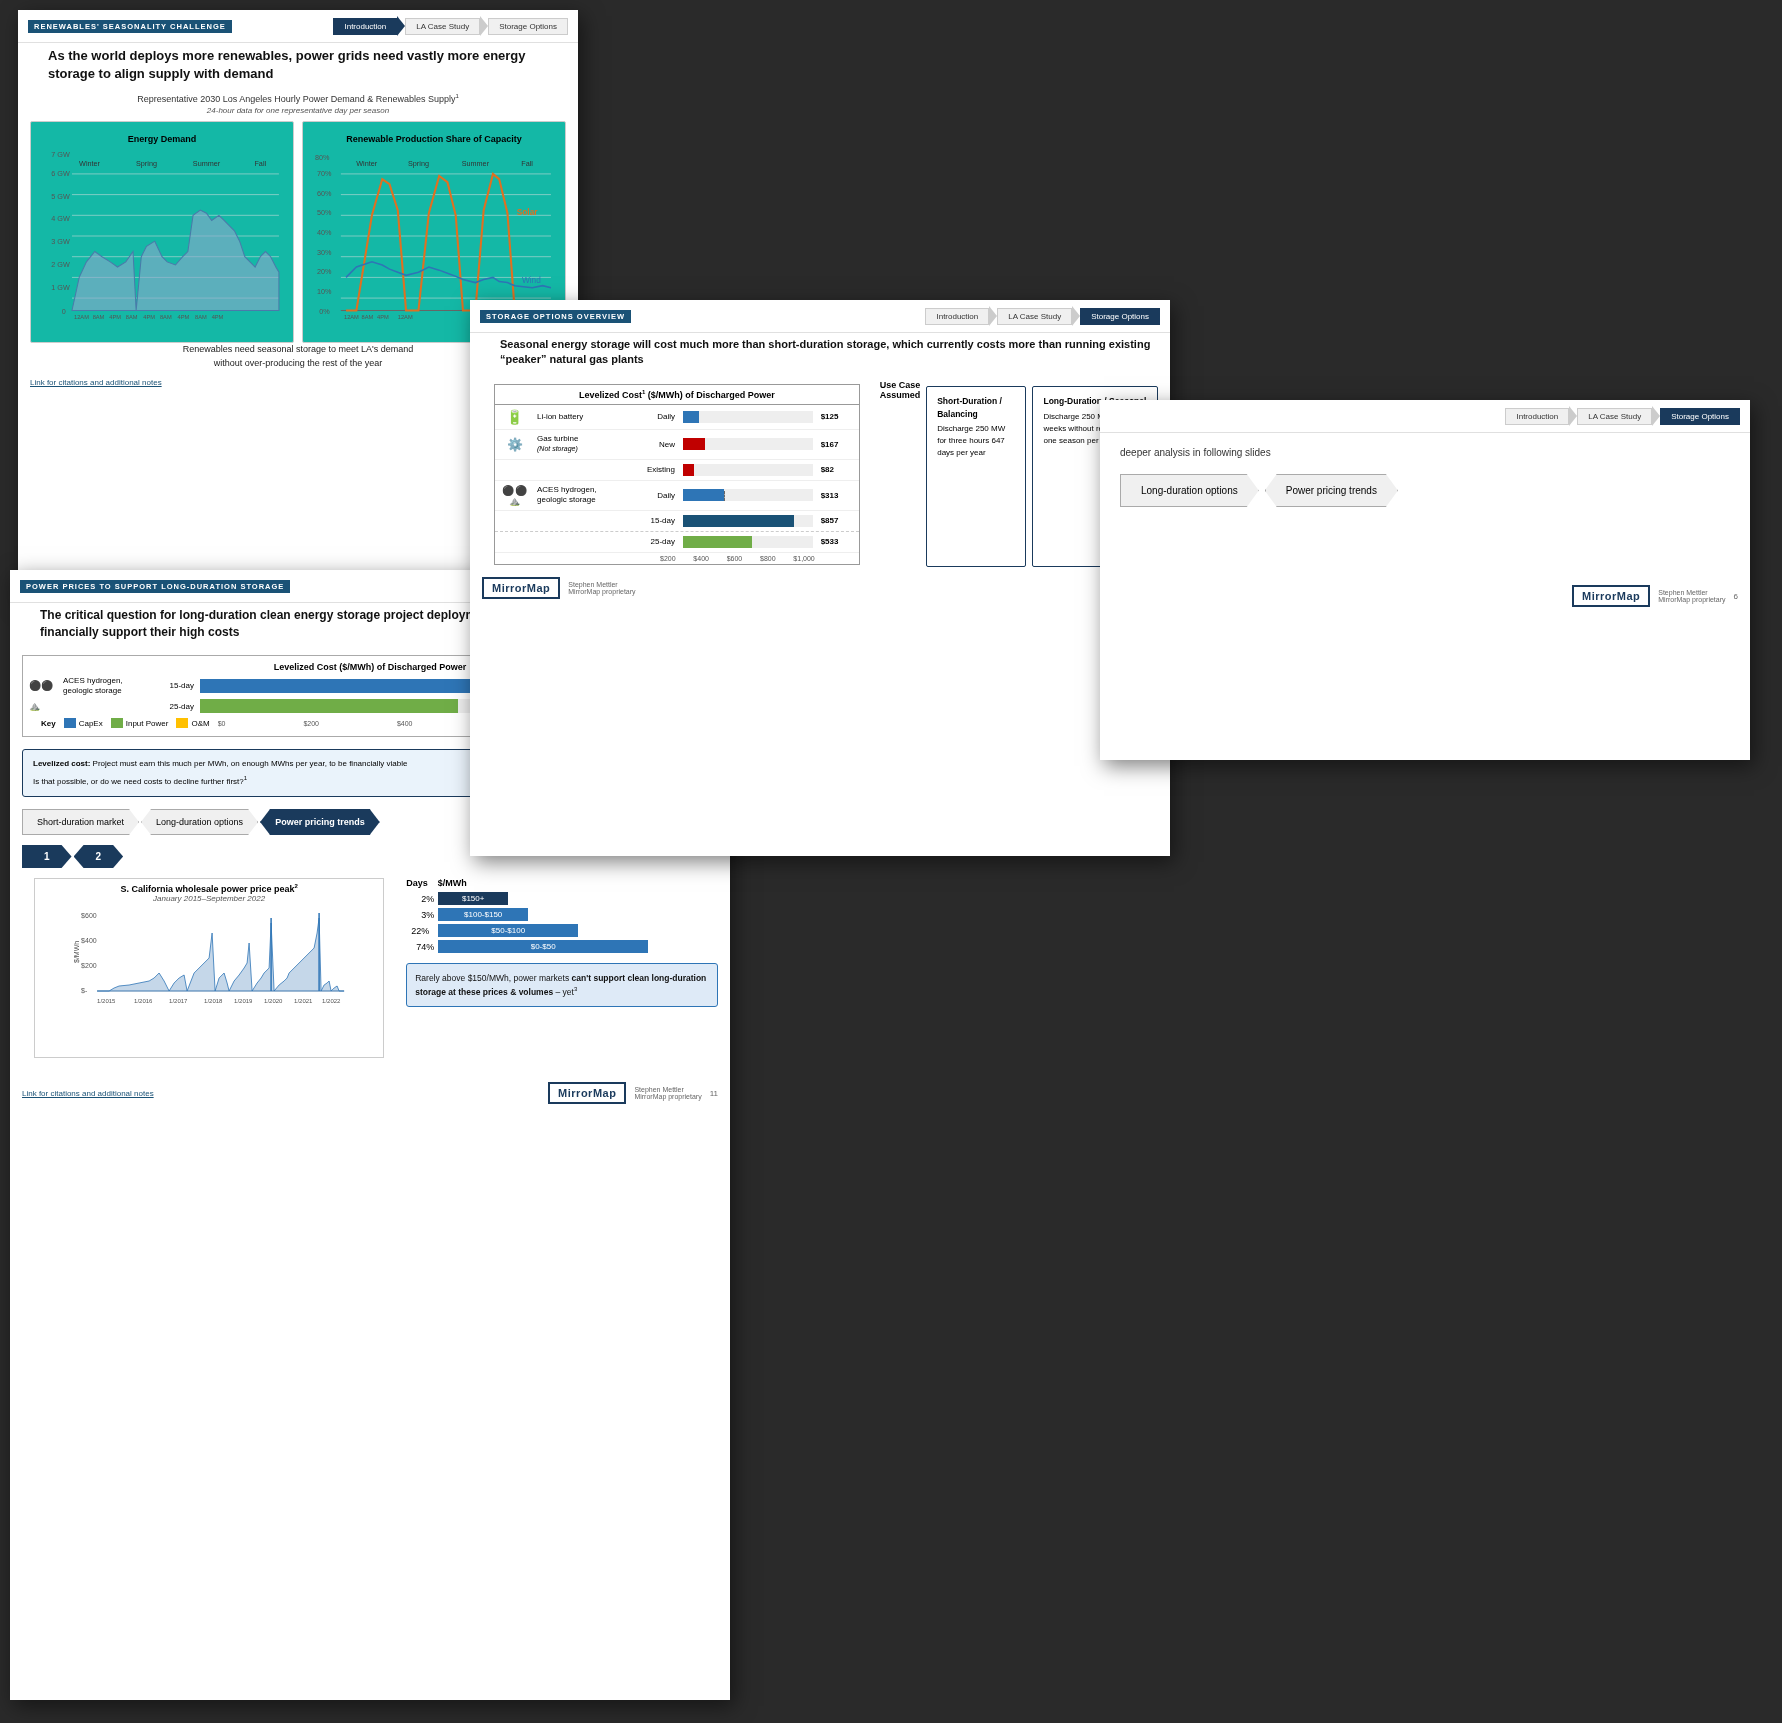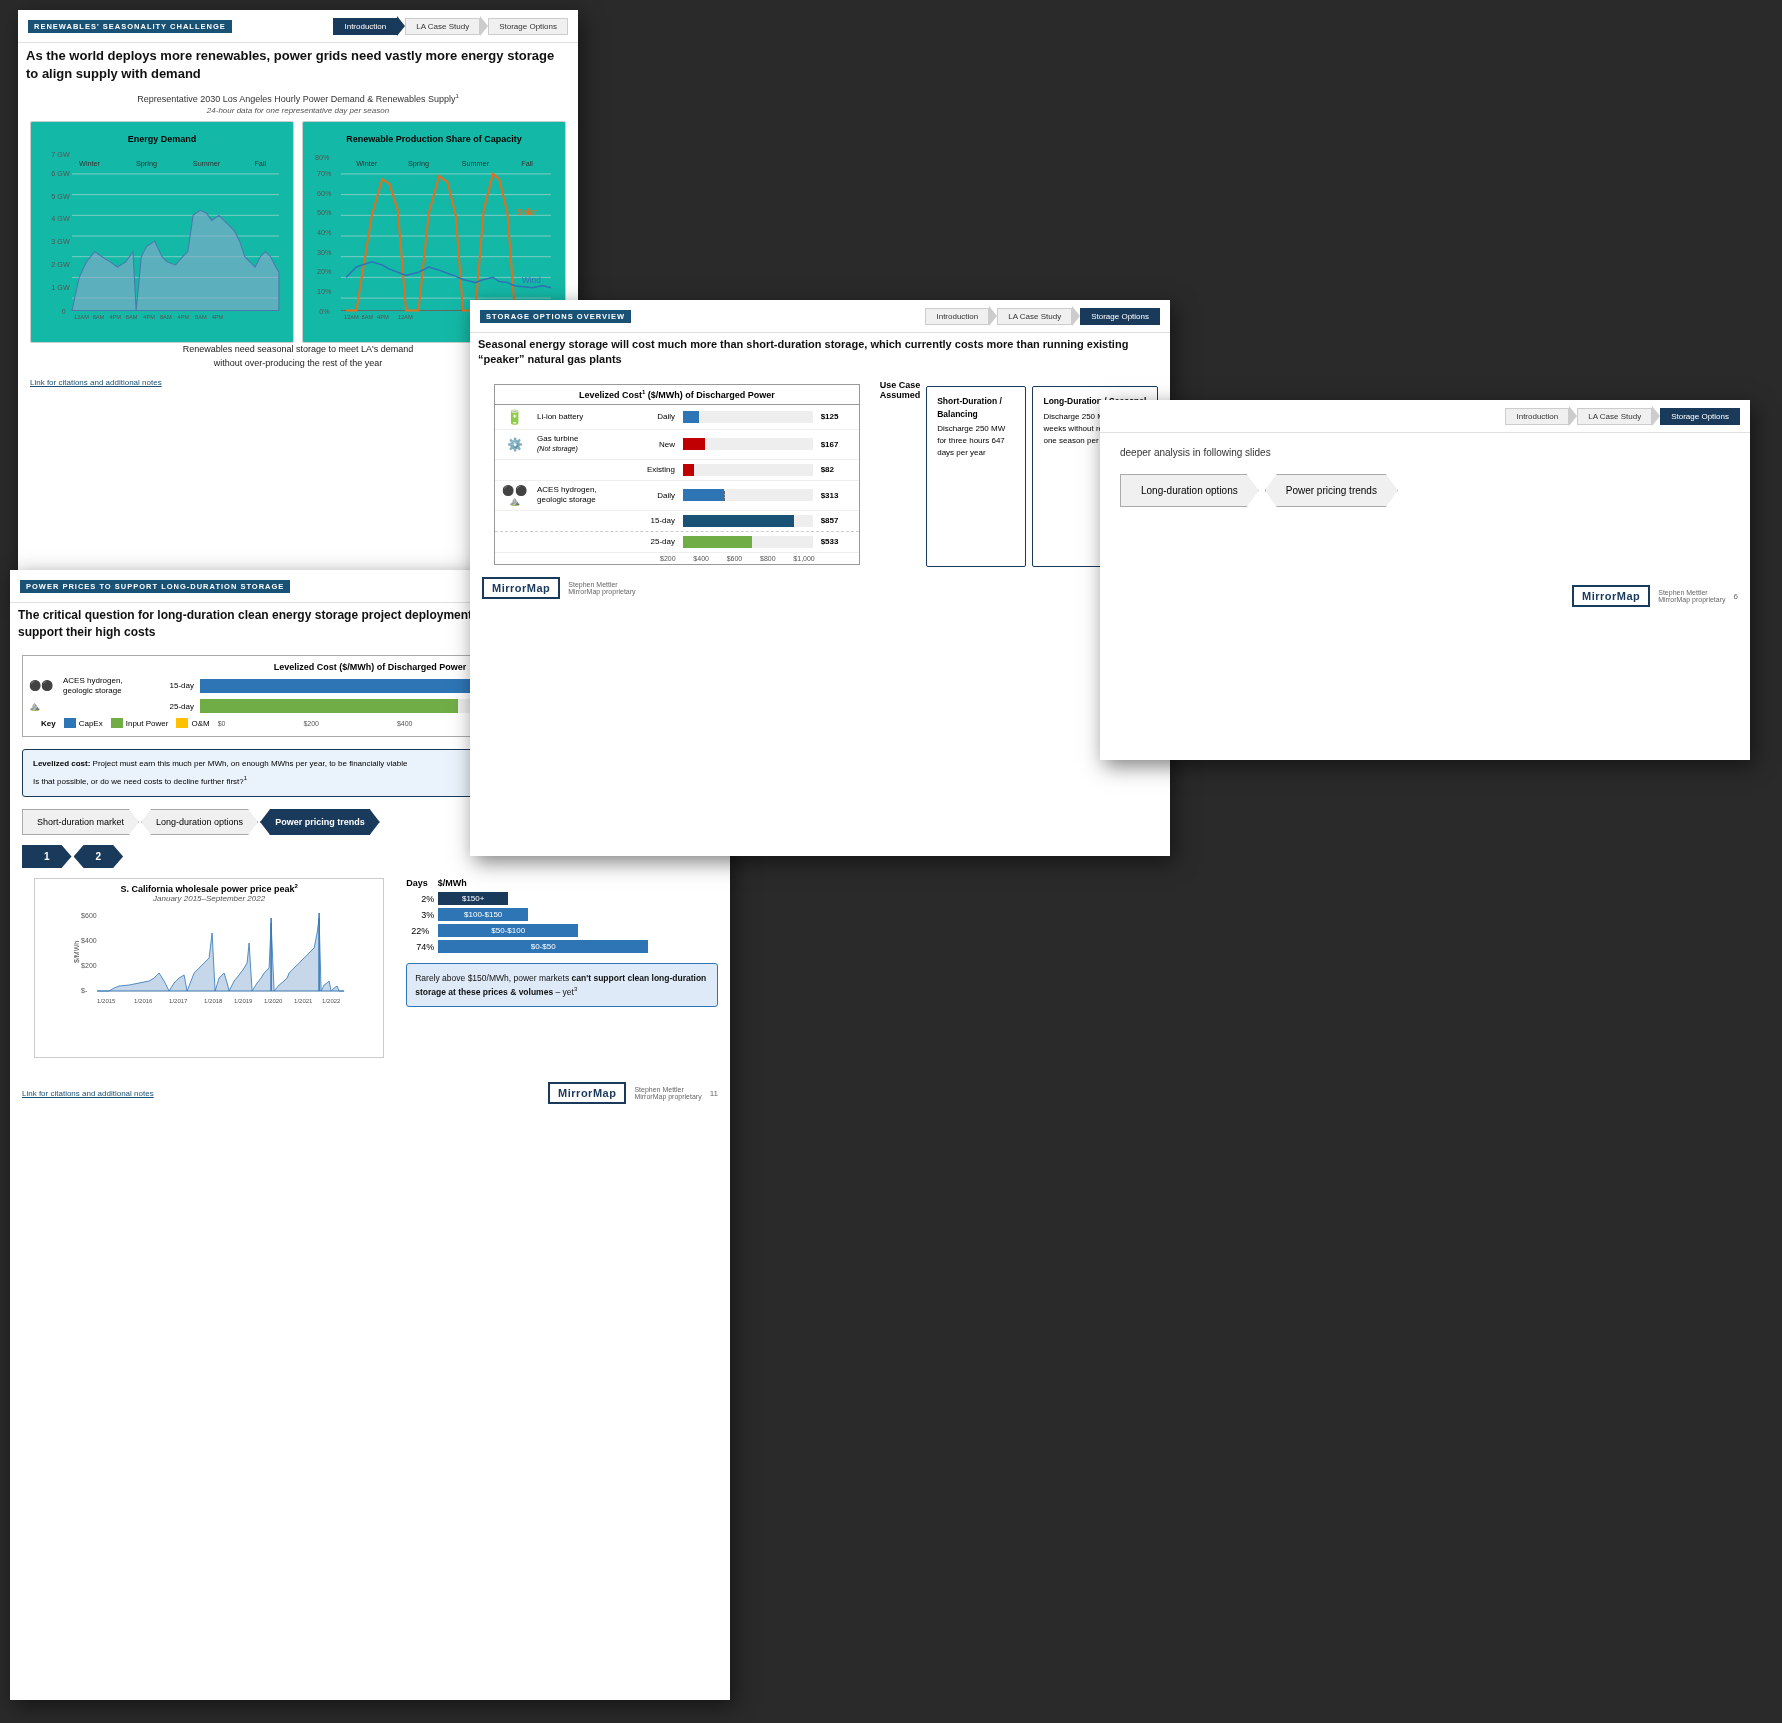--- a/index.html
+++ b/index.html
@@ -50,21 +50,21 @@
       left: 1100px;
       top: 400px;
       width: 650px;
       height: 360px;
       z-index: 3;
     }
     .slide-title {
       font-size: 13px;
       font-weight: 700;
       color: #111;
-      padding: 4px 12px 8px 8px;
+      padding: 4px 12px 8px 30px;
       line-height: 1.4;
     }
 
     
     .breadcrumb {
       display: flex;
       align-items: center;
       gap: 0;
       font-size: 8px;
     }

